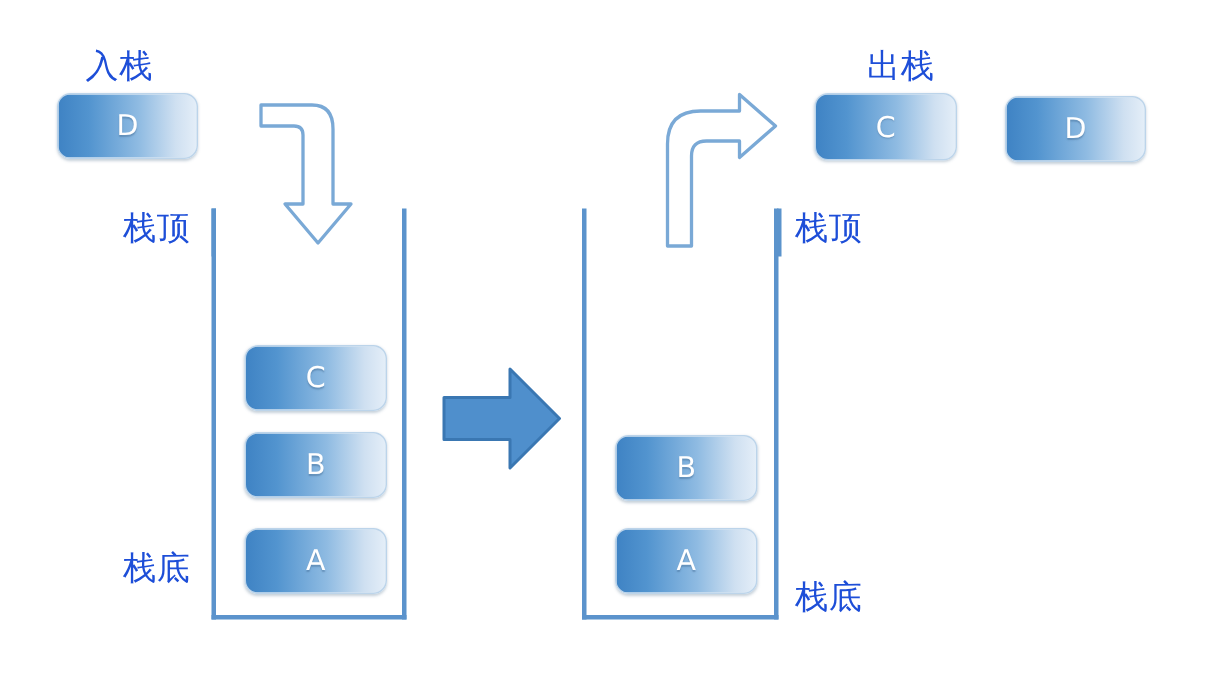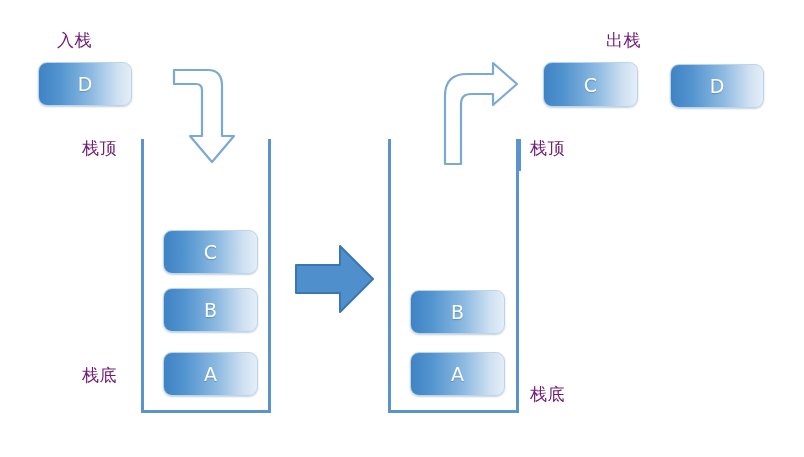--- a/index.html
+++ b/index.html
@@ -14,24 +14,24 @@
     position: relative;
     width: 804px;
     height: 457px;
     background: #ffffff;
     overflow: hidden;
   }
 
   
   .cn-label {
     position: absolute;
-    font-family: Liberation Mono, monospace;
-    font-size: 17px;
+    font-family: Liberation Serif, serif;
+    font-size: 22px;
     line-height: 1;
-    color: #701a75;
+    color: #1d4ed8;
     white-space: nowrap;
     letter-spacing: 0.5px;
   }
 
   
   .databox {
     position: absolute;
     border-radius: 9px;
     background: linear-gradient(to right, #3f83c4 0%, #5294cf 22%, #8fbbe2 58%, #cfe0f1 85%, #e4eef8 100%);
     border: 1px solid #bcd4ea;
@@ -130,21 +130,21 @@
              L 56 1
              L 80 22
              L 56 43
              L 56 32
              L 34 32
              Q 24 32 24 42
              L 24 102
              Z" fill="#ffffff" stroke="#7aa9d6" stroke-width="2.2" stroke-linejoin="round" stroke-linecap="round"></path>
   </svg>
 
-  <div class="cn-label" style="left:606px; top:33px;">出栈</div>
+  <div class="cn-label" style="left:578px; top:33px;">出栈</div>
 
   <div class="databox" style="left:543px; top:62px; width:95px; height:45px;">
     <div class="glyph">C</div>
   </div>
 
   <div class="databox" style="left:670px; top:64px; width:94px; height:44px;">
     <div class="glyph">D</div>
   </div>
 
   <div class="tick" style="left:518px; top:139px; height:32px;"></div>

